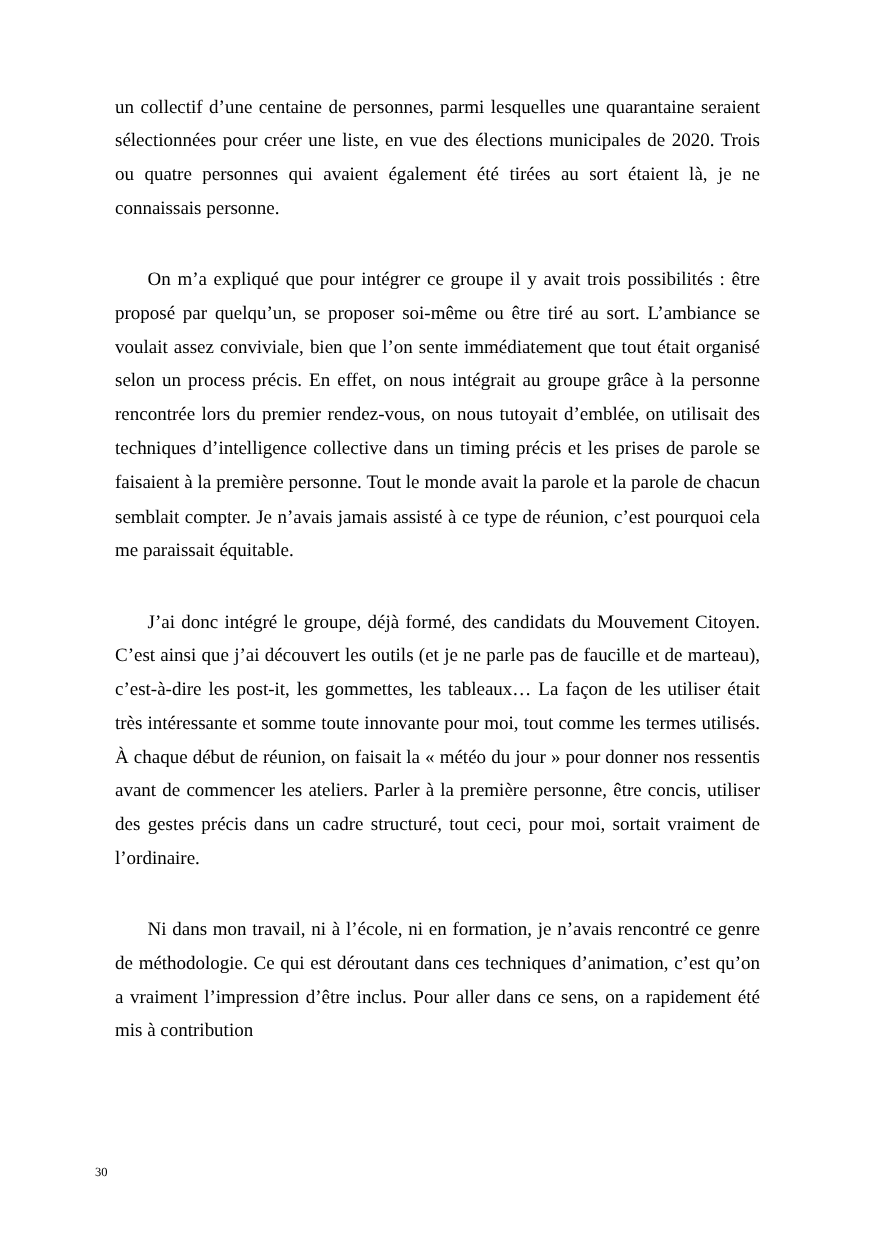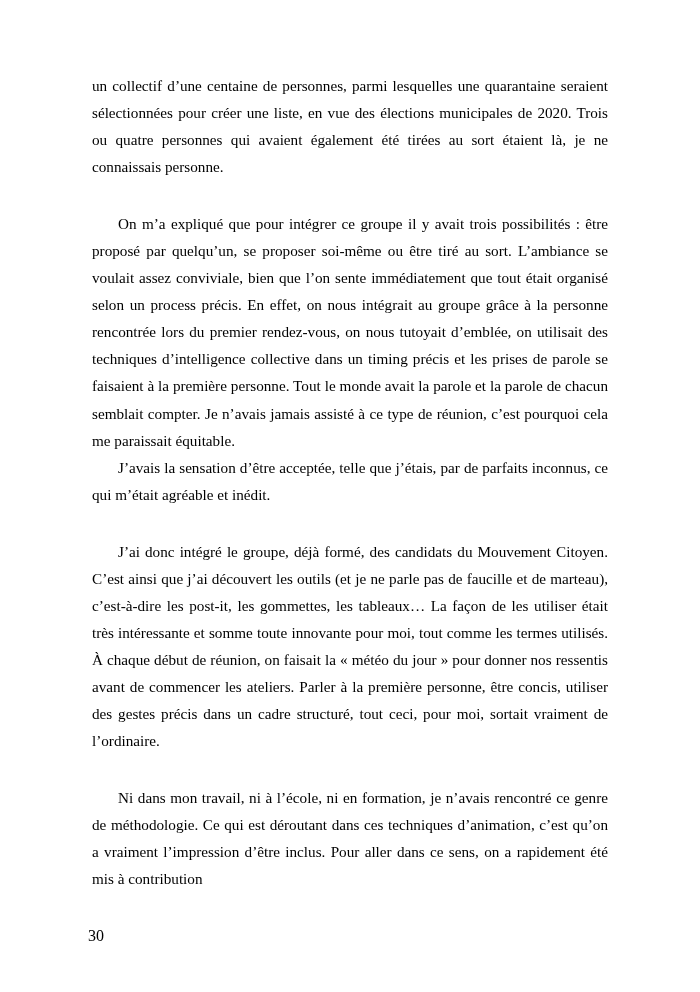--- a/index.html
+++ b/index.html
@@ -34,31 +34,30 @@
     text-indent: 26px;
   }
   .para.no-indent {
     text-indent: 0;
   }
   .para.gap {
     margin-top: 30px;
   }
   .page-number {
     position: absolute;
-    left: 88px;
+    left: 76px;
     bottom: 48px;
-    font-size: 16px;
+    font-size: 10px;
     line-height: 1;
   }
 </style>
 </head>
 <body>
 
 <div class="page">
   <div class="body-text">
     <p class="para no-indent">un collectif d’une centaine de personnes, parmi lesquelles une quarantaine seraient sélectionnées pour créer une liste, en vue des élections municipales de 2020. Trois ou quatre personnes qui avaient également été tirées au sort étaient là, je ne connaissais personne.</p>
     <p class="para gap">On m’a expliqué que pour intégrer ce groupe il y avait trois possibilités : être proposé par quelqu’un, se proposer soi-même ou être tiré au sort. L’ambiance se voulait assez conviviale, bien que l’on sente immédiatement que tout était organisé selon un process précis. En effet, on nous intégrait au groupe grâce à la personne rencontrée lors du premier rendez-vous, on nous tutoyait d’emblée, on utilisait des techniques d’intelligence collective dans un timing précis et les prises de parole se faisaient à la première personne. Tout le monde avait la parole et la parole de chacun semblait compter. Je n’avais jamais assisté à ce type de réunion, c’est pourquoi cela me paraissait équitable.</p>
-    <p class="para">J’avais la sensation d’être acceptée, telle que j’étais, par de parfaits inconnus, ce qui m’était agréable et inédit.</p>
     <p class="para gap">J’ai donc intégré le groupe, déjà formé, des candidats du Mouvement Citoyen. C’est ainsi que j’ai découvert les outils (et je ne parle pas de faucille et de marteau), c’est-à-dire les post-it, les gommettes, les tableaux… La façon de les utiliser était très intéressante et somme toute innovante pour moi, tout comme les termes utilisés. À chaque début de réunion, on faisait la « météo du jour » pour donner nos ressentis avant de commencer les ateliers. Parler à la première personne, être concis, utiliser des gestes précis dans un cadre structuré, tout ceci, pour moi, sortait vraiment de l’ordinaire.</p>
     <p class="para gap">Ni dans mon travail, ni à l’école, ni en formation, je n’avais rencontré ce genre de méthodologie. Ce qui est déroutant dans ces techniques d’animation, c’est qu’on a vraiment l’impression d’être inclus. Pour aller dans ce sens, on a rapidement été mis à contribution</p>
   </div>
   <div class="page-number">30</div>
 </div>
 
 </body></html>

